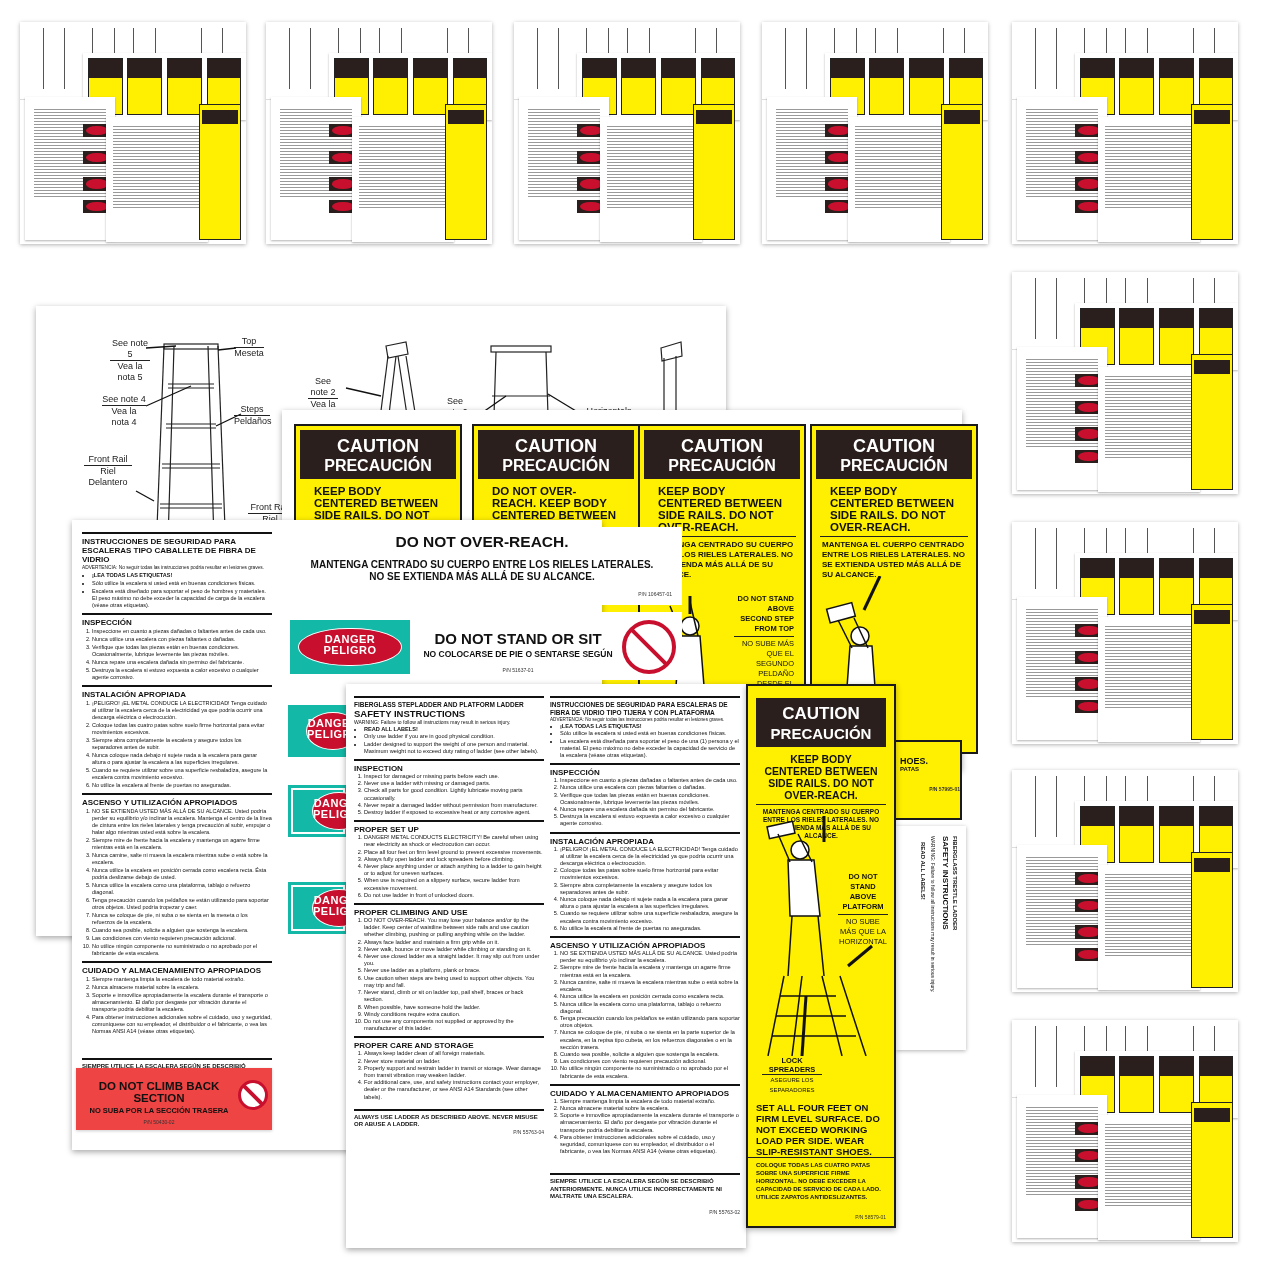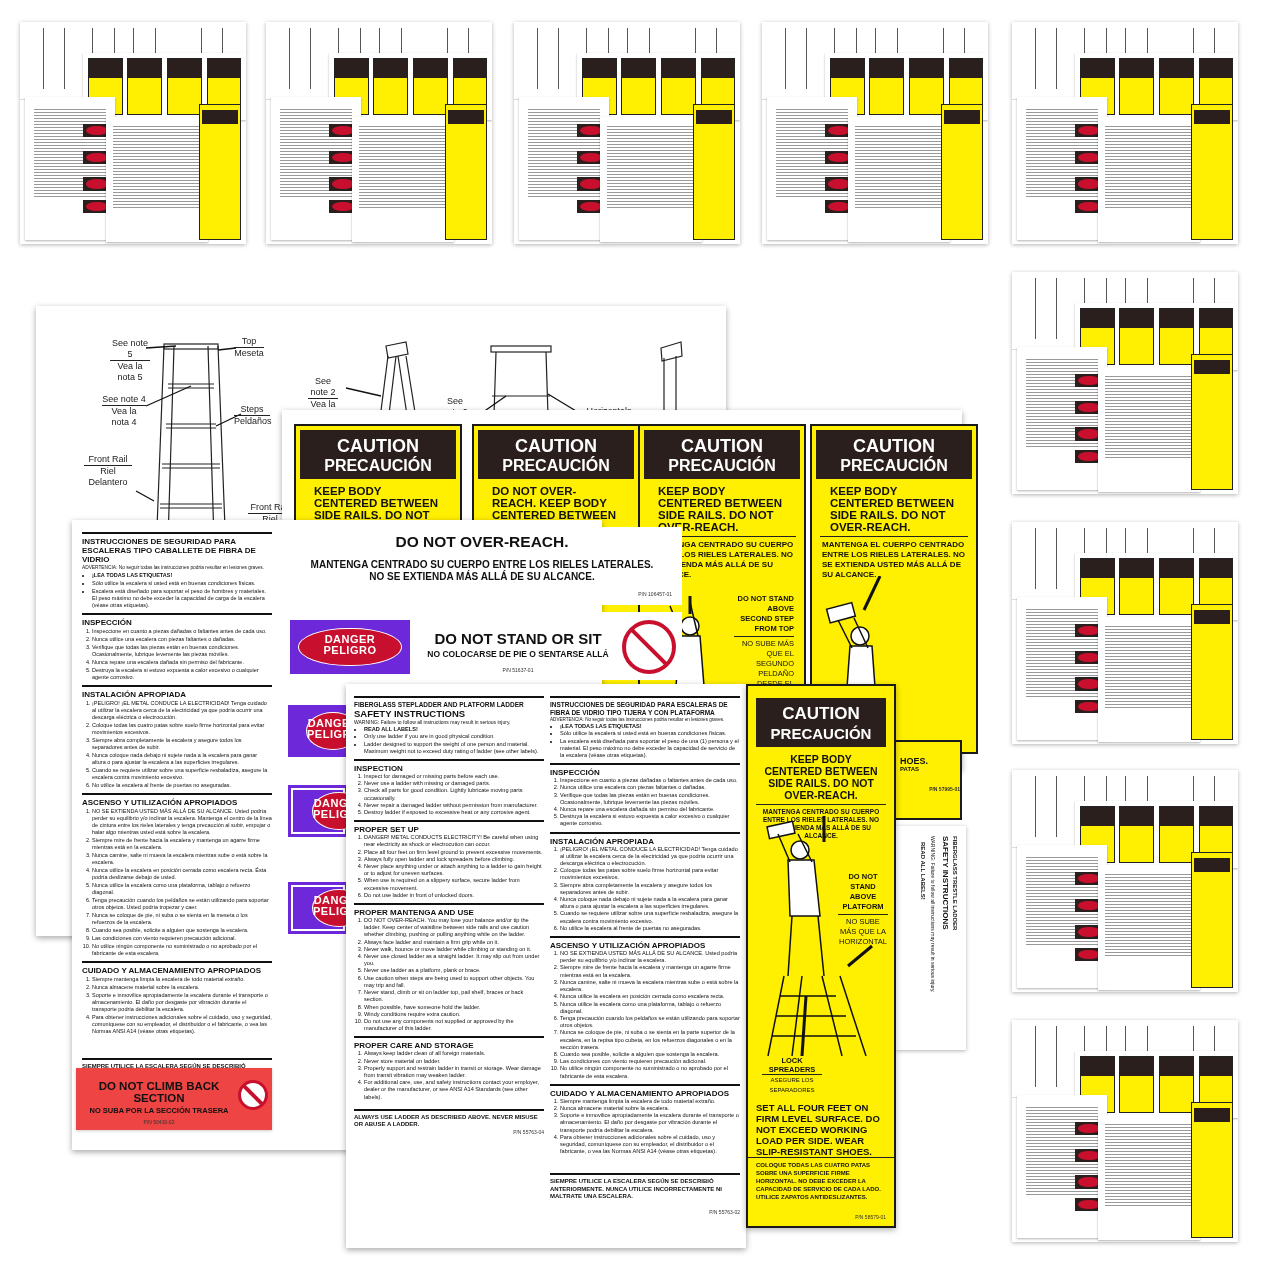--- a/index.html
+++ b/index.html
@@ -40,21 +40,21 @@
 .es-col ul,.es-col ol{padding-left:10px}
 .es-col li{margin:1px 0}
 .pn{font-size:5px;color:#333;text-align:right}
 
 .keep-label{left:282px;top:527px;width:400px;height:78px;background:#fff;text-align:center;padding-top:6px}
 .keep-label .t1{font-weight:bold;font-size:15.5px;line-height:17px}
 .keep-label .t2{font-weight:bold;font-size:10px;line-height:12px;margin-top:9px}
 .keep-label .pn{position:absolute;right:10px;bottom:8px}
 
 .stand-label{left:282px;top:612px;width:400px;height:68px;background:#fff}
-.danger-box{position:absolute;background:#6d28d9}
+.danger-box{position:absolute;background:#14b8a6}
 .danger-oval{position:absolute;left:7%;top:14%;width:86%;height:72%;border-radius:50%;background:#c8102e;border:1.5px solid #fff;color:#fff;text-align:center;font-size:11px;line-height:11px;padding-top:5px;font-weight:bold;letter-spacing:.5px}
 .no-icon{position:absolute;border:4px solid #c8102e;border-radius:50%;background:#fff}
 .no-icon::after{content:"";position:absolute;left:50%;top:-2px;bottom:-2px;width:4px;background:#c8102e;transform:translateX(-50%) rotate(-45deg)}
 
 .en-sheet{left:346px;top:684px;width:400px;height:564px}
 .en-col{position:absolute;top:8px;width:190px;font-size:5.6px;line-height:7.2px}
 .en-col ol,.en-col ul{padding-left:10px}
 
 .big-yellow{left:746px;top:684px;width:150px;height:544px;background:#ffef00;border:2px solid #1a1a1a;box-shadow:0 2px 6px rgba(0,0,0,.3)}
 .big-yellow .caution-head .a{font-size:17px}
@@ -976,21 +976,21 @@
   <div class="t2" style="margin-top:0">NO SE EXTIENDA MÁS ALLÁ DE SU ALCANCE.</div>
   <div class="pn">P/N 106457-01</div>
 </div>
 
 <div class="abs stand-label">
   <div class="danger-box" style="left:8px;top:8px;width:120px;height:54px">
     <div class="danger-oval"><span>DANGER</span><br><span>PELIGRO</span></div>
   </div>
   <div class="abs" style="left:136px;top:18px;width:200px;text-align:center">
     <div style="font-weight:bold;font-size:15px">DO NOT STAND OR SIT</div>
-    <div style="font-weight:bold;font-size:8.5px;margin-top:2px">NO COLOCARSE DE PIE O SENTARSE ALLÁ</div>
+    <div style="font-weight:bold;font-size:8.5px;margin-top:2px">NO COLOCARSE DE PIE O SENTARSE SEGÚN</div>
     <div class="pn" style="text-align:center;margin-top:8px">P/N 51637-01</div>
   </div>
   <div class="no-icon" style="left:340px;top:8px;width:54px;height:54px"></div>
 </div>
 
 <div class="danger-box abs" style="left:288px;top:705px;width:60px;height:52px">
     <div class="danger-oval" style="left:30%;width:90%"><span>DANGER</span><br><span>PELIGRO</span></div>
   </div>
 <div class="danger-box abs" style="left:288px;top:785px;width:60px;height:52px;outline:2px solid #fff;outline-offset:-5px">
     <div class="danger-oval" style="left:40%;width:90%"><span>DANGER</span><br><span>PELIGRO</span></div>
@@ -1029,21 +1029,21 @@
         </ol>
         <div class="sec-title">PROPER SET UP</div>
         <ol>
           <li>DANGER! METAL CONDUCTS ELECTRICITY! Be careful when using near electricity as shock or electrocution can occur.</li>
           <li>Place all four feet on firm level ground to prevent excessive movements.</li>
           <li>Always fully open ladder and lock spreaders before climbing.</li>
           <li>Never place anything under or attach anything to a ladder to gain height or to adjust for uneven surfaces.</li>
           <li>When use is required on a slippery surface, secure ladder from excessive movement.</li>
           <li>Do not use ladder in front of unlocked doors.</li>
         </ol>
-        <div class="sec-title">PROPER MANTENGA AND USE</div>
+        <div class="sec-title">PROPER CLIMBING AND USE</div>
         <ol>
           <li>DO NOT OVER-REACH. You may lose your balance and/or tip the ladder. Keep center of waistline between side rails and use caution whether climbing, pushing or pulling anything while on the ladder.</li>
           <li>Always face ladder and maintain a firm grip while on it.</li>
           <li>Never walk, bounce or move ladder while climbing or standing on it.</li>
           <li>Never use closed ladder as a straight ladder. It may slip out from under you.</li>
           <li>Never use ladder as a platform, plank or brace.</li>
           <li>Use caution when steps are being used to support other objects. You may trip and fall.</li>
           <li>Never stand, climb or sit on ladder top, pail shelf, braces or back section.</li>
           <li>When possible, have someone hold the ladder.</li>
           <li>Windy conditions require extra caution.</li>

